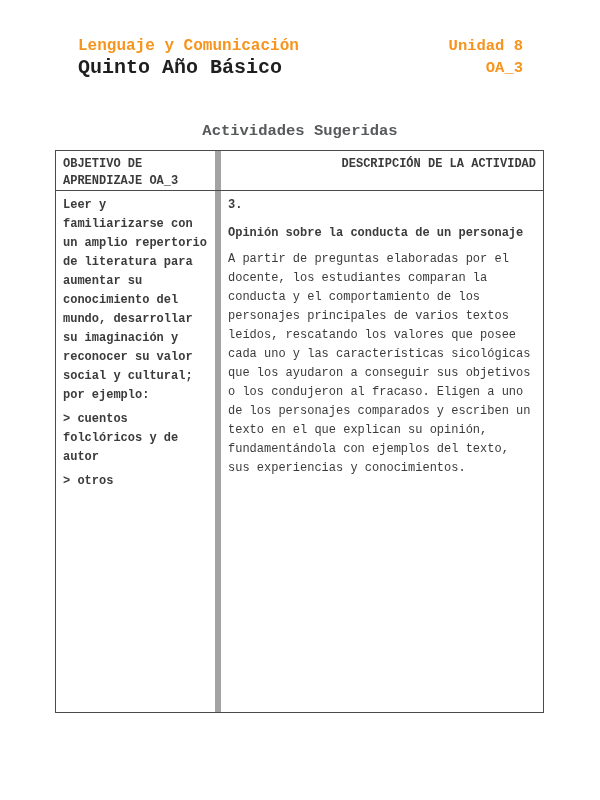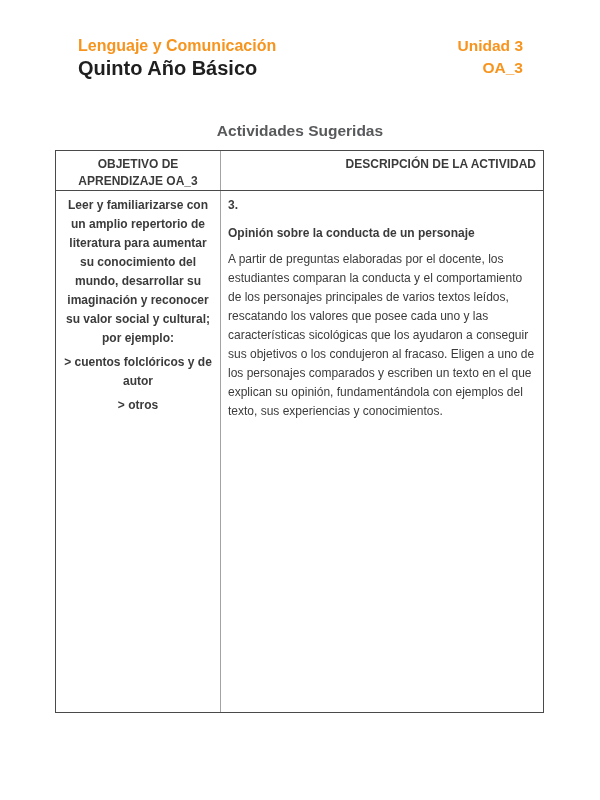--- a/index.html
+++ b/index.html
@@ -5,20 +5,21 @@
   * { margin: 0; padding: 0; box-sizing: border-box; }
   html, body { background: #ffffff; }
   body { font-family: "Liberation Sans", sans-serif; }
 
   .page {
     position: relative;
     width: 600px;
     height: 800px;
     background: #ffffff;
     overflow: hidden;
+    font-family: Liberation Mono, monospace;
   }
 
   
   .doc-header {
     position: absolute;
     top: 35px;
     left: 78px;
     right: 77px;
     display: flex;
     justify-content: space-between;
@@ -80,22 +81,21 @@
   }
   .t-row.body-row { flex: 1; }
 
   .cell {
     padding: 5px 7px;
     font-size: 12px;
   }
   .col-obj {
     width: 165px;
     flex: none;
-    border-right: 1px solid #a3a3a3;
-    text-align: center;
+    border-right: 6px solid #a3a3a3;
   }
   .col-desc { flex: 1; }
 
   .header-row .cell {
     font-weight: bold;
     line-height: 17px;
   }
   .header-row .col-desc { text-align: right; }
 
   .body-row .cell { line-height: 19px; }
@@ -112,21 +112,21 @@
 <body>
 
 <div class="page">
 
   <div class="doc-header">
     <div class="left-block">
       <div class="subject-line">Lenguaje y Comunicación</div>
       <div class="grade-line">Quinto Año Básico</div>
     </div>
     <div class="right-block">
-      <div class="unit-line">Unidad 3</div>
+      <div class="unit-line">Unidad 8</div>
       <div class="oa-line">OA_3</div>
     </div>
   </div>
 
   <div class="page-title">Actividades Sugeridas</div>
 
   <div class="activity-table">
 
     <div class="t-row header-row">
       <div class="cell col-obj">OBJETIVO DE APRENDIZAJE OA_3</div>

